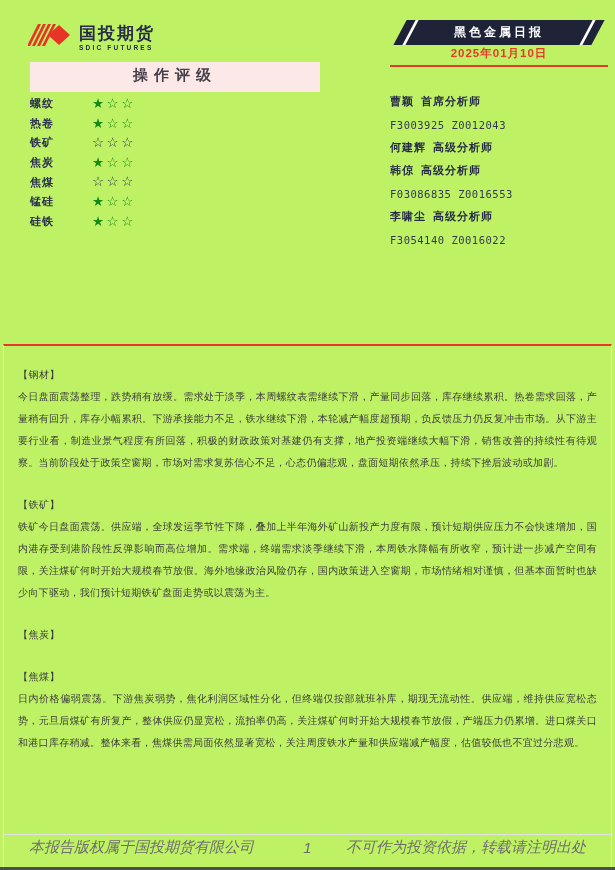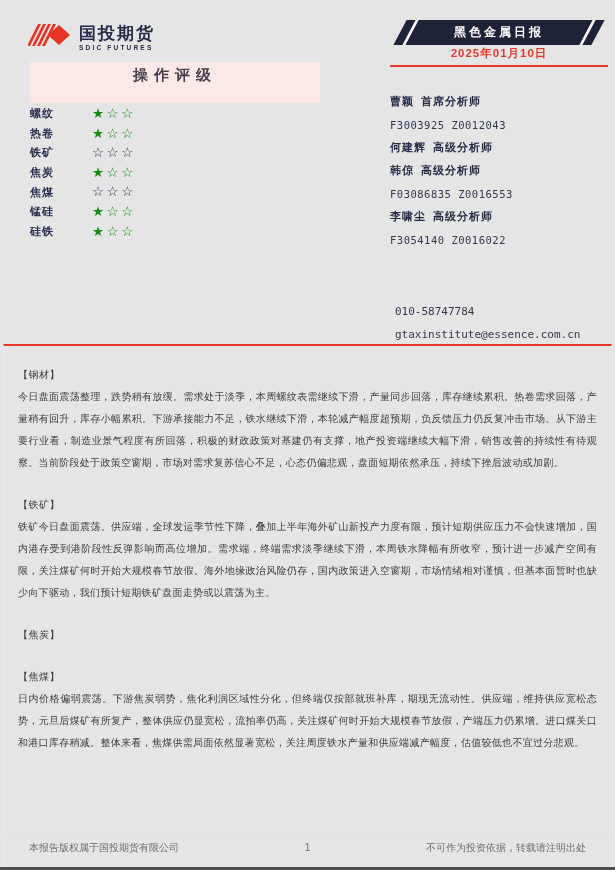--- a/index.html
+++ b/index.html
@@ -1,21 +1,21 @@
 <!DOCTYPE html>
 <html><head>
 <meta charset="utf-8">
 <style>
   * { margin: 0; padding: 0; box-sizing: border-box; }
   html, body { background: #888; }
   .page {
     position: relative;
     width: 615px; height: 870px;
     margin: 0 auto;
-    background: #e5e5e5;
+    background: #bef264;
     font-family: "Liberation Sans", sans-serif;
     color: #404040;
     overflow: hidden;
   }
 
   
   .logo { position: absolute; left: 28px; top: 22px; display: flex; align-items: center; }
   .logo-mark { width: 44px; height: 32px; margin-right: 7px; }
   .brand-text { display: flex; flex-direction: column; line-height: 1; }
   .brand-cn { font-size: 17px; font-weight: bold; color: #262b47; letter-spacing: 2px; }
@@ -31,27 +31,27 @@
     color: #ffffff; font-size: 12px; font-weight: bold; letter-spacing: 3px;
   }
   .report-date {
     margin-top: 1px; padding-bottom: 4px; text-align: center;
     color: #e6392b; font-size: 11.5px; font-weight: bold; letter-spacing: 1px;
     border-bottom: 2px solid #e6392b;
   }
 
   
   .ratings-title {
-    position: absolute; left: 30px; top: 62px; width: 290px; height: 41px;
+    position: absolute; left: 30px; top: 62px; width: 290px; height: 30px;
     background: #fce8e7; color: #463f4b;
     font-size: 15px; font-weight: bold; letter-spacing: 6px;
     text-align: center; line-height: 27px;
     font-family: "Liberation Serif", serif;
   }
-  .ratings-list { position: absolute; left: 30px; top: 104px; width: 290px; }
+  .ratings-list { position: absolute; left: 30px; top: 94px; width: 290px; }
   .rating-row { display: flex; align-items: center; height: 19.6px; }
   .commodity-name { width: 62px; font-size: 11px; font-weight: bold; color: #2c3050; letter-spacing: 1px; }
   .stars { font-size: 13.5px; letter-spacing: 2.5px; line-height: 1; }
   .stars-green { color: #168a16; }
   .stars-navy  { color: #2e3552; }
 
   
   .analysts { position: absolute; left: 390px; top: 90px; width: 220px; }
   .an-line { height: 23px; display: flex; align-items: center; }
   .an-name { font-size: 11px; font-weight: bold; color: #262b47; letter-spacing: 1px; margin-right: 7px; }
@@ -70,21 +70,21 @@
   }
   .section { margin-bottom: 20px; }
   .section-heading { font-size: 10px; color: #3c3c3c; line-height: 22px; letter-spacing: 0.5px; }
   .section-body { font-size: 10px; color: #3c3c3c; line-height: 22px; text-align: justify; letter-spacing: 0.3px; }
 
   
   .footer {
     position: absolute; left: 3px; right: 3px; bottom: 10px; height: 26px;
     border-top: 1px solid #e2e2e2;
     display: flex; align-items: center;
-    padding: 0 26px; font-size: 10px; color: #6e6e6e;
+    padding: 0 26px; font-size: 15px; color: #6e6e6e; font-style: italic;
   }
   .footer-left  { flex: 1; text-align: left; }
   .footer-page  { flex: 0 0 auto; text-align: center; }
   .footer-right { flex: 1; text-align: right; }
   .bottom-rule { position: absolute; left: 0; right: 0; bottom: 0; height: 3px; background: #4d4d4d; }
 </style>
 </head>
 <body>
 
 <div class="page">
@@ -167,24 +167,20 @@
     </div>
     <div class="an-line">
       <span class="an-name">李啸尘</span>
       <span class="an-title">高级分析师</span>
     </div>
     <div class="an-line">
       <span class="an-codes">F3054140 Z0016022</span>
     </div>
   </div>
 
-  <div class="contact">
-    <div class="contact-line">010-58747784</div>
-    <div class="contact-line">gtaxinstitute@essence.com.cn</div>
-  </div>
 
   <div class="body-box">
     <div class="section">
       <div class="section-heading">【钢材】</div>
       <div class="section-body">今日盘面震荡整理，跌势稍有放缓。需求处于淡季，本周螺纹表需继续下滑，产量同步回落，库存继续累积。热卷需求回落，产量稍有回升，库存小幅累积。下游承接能力不足，铁水继续下滑，本轮减产幅度超预期，负反馈压力仍反复冲击市场。从下游主要行业看，制造业景气程度有所回落，积极的财政政策对基建仍有支撑，地产投资端继续大幅下滑，销售改善的持续性有待观察。当前阶段处于政策空窗期，市场对需求复苏信心不足，心态仍偏悲观，盘面短期依然承压，持续下挫后波动或加剧。</div>
     </div>
     <div class="section">
       <div class="section-heading">【铁矿】</div>
       <div class="section-body">铁矿今日盘面震荡。供应端，全球发运季节性下降，叠加上半年海外矿山新投产力度有限，预计短期供应压力不会快速增加，国内港存受到港阶段性反弹影响而高位增加。需求端，终端需求淡季继续下滑，本周铁水降幅有所收窄，预计进一步减产空间有限，关注煤矿何时开始大规模春节放假。海外地缘政治风险仍存，国内政策进入空窗期，市场情绪相对谨慎，但基本面暂时也缺少向下驱动，我们预计短期铁矿盘面走势或以震荡为主。</div>
     </div>

